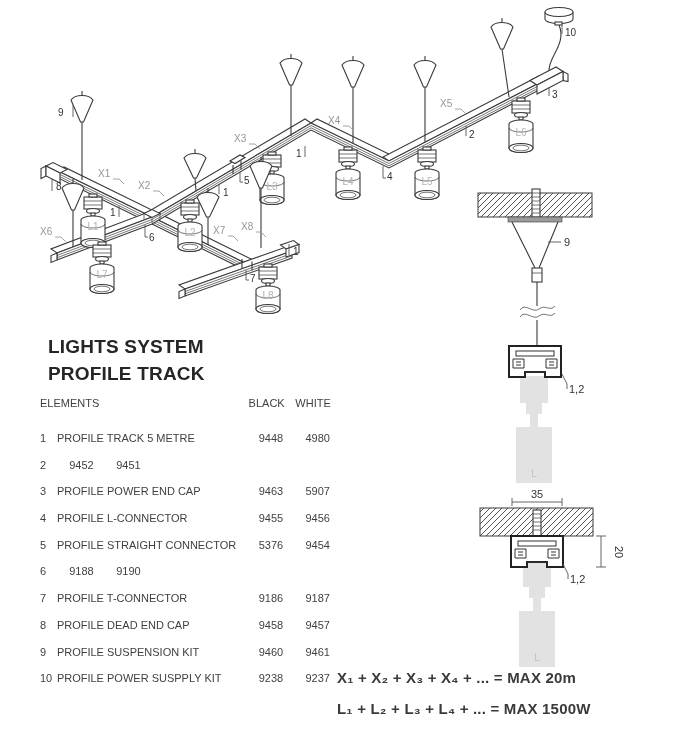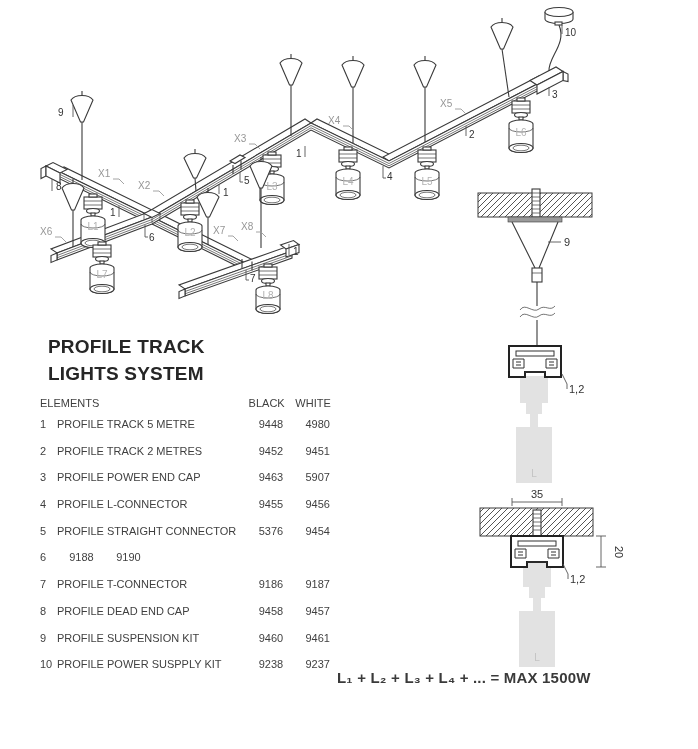--- a/index.html
+++ b/index.html
@@ -16,21 +16,21 @@
   .ld{stroke:#555;stroke-width:0.9;fill:none;}
   .ldg{stroke:#9a9a9a;stroke-width:0.9;fill:none;}
   .tnum{font:10px "Liberation Sans","DejaVu Sans",sans-serif;fill:#333;}
   .tx{font:10px "Liberation Sans","DejaVu Sans",sans-serif;fill:#969696;}
   .tl{font:10px "Liberation Sans","DejaVu Sans",sans-serif;fill:#b2b2b2;text-anchor:middle;}
   .tdim{font:11px "Liberation Sans","DejaVu Sans",sans-serif;fill:#333;}
   .tghost{font:10px "Liberation Sans","DejaVu Sans",sans-serif;fill:#c3c3c3;text-anchor:middle;}
   #title{position:absolute;left:48px;top:333px;font-size:19px;font-weight:700;
          color:#262626;line-height:27px;letter-spacing:0.2px;}
   #parts-table{position:absolute;left:40px;top:397px;width:300px;font-size:11px;color:#3f3f3f;}
-  .thead{display:flex;height:13px;line-height:13px;margin-bottom:5px;}
+  .thead{display:flex;height:13px;line-height:13px;margin-bottom:19px;}
   .h-el{width:208px;}
   .h-bk,.h-wt{width:45px;padding-left:2px;}
   .trow{display:flex;height:26.7px;line-height:12px;align-items:flex-start;padding-top:3px;box-sizing:border-box;}
   .c-num{width:17px;}
   .c-name{width:191px;}
   .c-black,.c-white{width:45px;padding-left:2px;text-align:center;}
   #formulas{position:absolute;left:337px;top:670px;font-size:15px;font-weight:700;color:#3a3a3a;}
   .formula{height:15px;line-height:15px;margin-bottom:16px;letter-spacing:0.2px;}
 </style>
 </head>
@@ -371,39 +371,38 @@
     </g>
     <g>
       <path class="ld" d="M161,56 V87 M156,56 H166 M156,87 H166"></path>
       <text class="tdim" transform="translate(175,72) rotate(90)" text-anchor="middle">20</text>
     </g>
     <path class="ld" d="M123,84 L128,94 V99"></path>
     <text class="tdim" x="130" y="103">1,2</text>
   </svg>
 
   <div id="title">
+    <div>LIGHTS SYSTEM</div>
     <div>PROFILE TRACK</div>
-    <div>LIGHTS SYSTEM</div>
   </div>
 
   <div id="parts-table">
     <div class="thead">
       <span class="h-el">ELEMENTS</span>
       <span class="h-bk">BLACK</span>
       <span class="h-wt">WHITE</span>
     </div>
     <div class="trow">
       <span class="c-num">1</span>
       <span class="c-name">PROFILE TRACK 5 METRE</span>
       <span class="c-black">9448</span>
       <span class="c-white">4980</span>
     </div>
     <div class="trow">
       <span class="c-num">2</span>
-      <span class="c-name">PROFILE TRACK 2 METRES</span>
       <span class="c-black">9452</span>
       <span class="c-white">9451</span>
     </div>
     <div class="trow">
       <span class="c-num">3</span>
       <span class="c-name">PROFILE POWER END CAP</span>
       <span class="c-black">9463</span>
       <span class="c-white">5907</span>
     </div>
     <div class="trow">
@@ -443,16 +442,17 @@
     </div>
     <div class="trow">
       <span class="c-num">10</span>
       <span class="c-name">PROFILE POWER  SUSPPLY KIT</span>
       <span class="c-black">9238</span>
       <span class="c-white">9237</span>
     </div>
   </div>
 
   <div id="formulas">
+    <div class="formula">X₁ + X₂ + X₃ + X₄ + ... = MAX 20m</div>
     <div class="formula">L₁ + L₂ + L₃ + L₄ + ... = MAX 1500W</div>
   </div>
 
 </div>
 
 </body></html>

